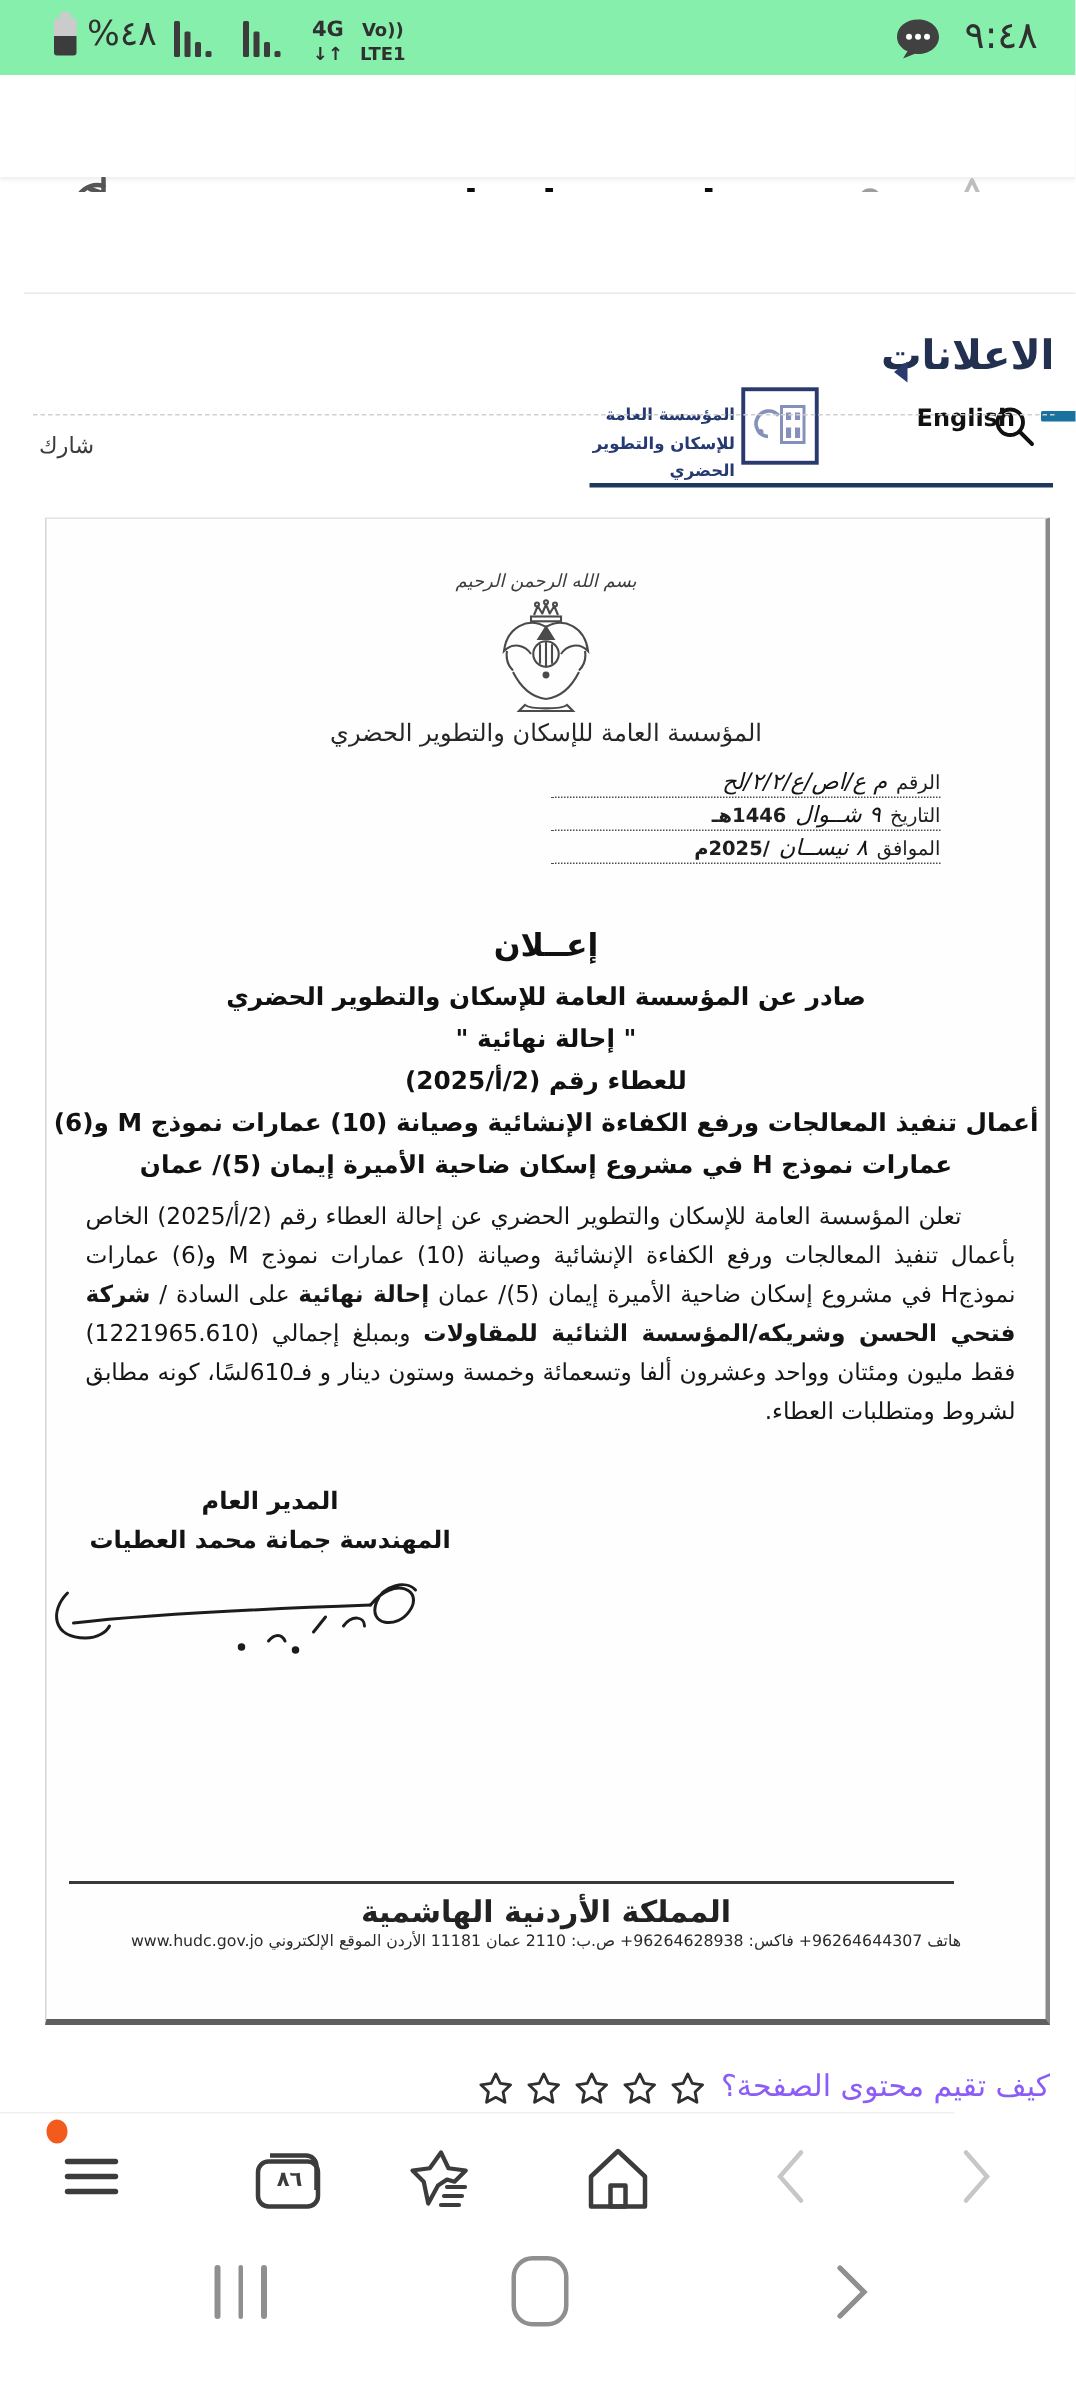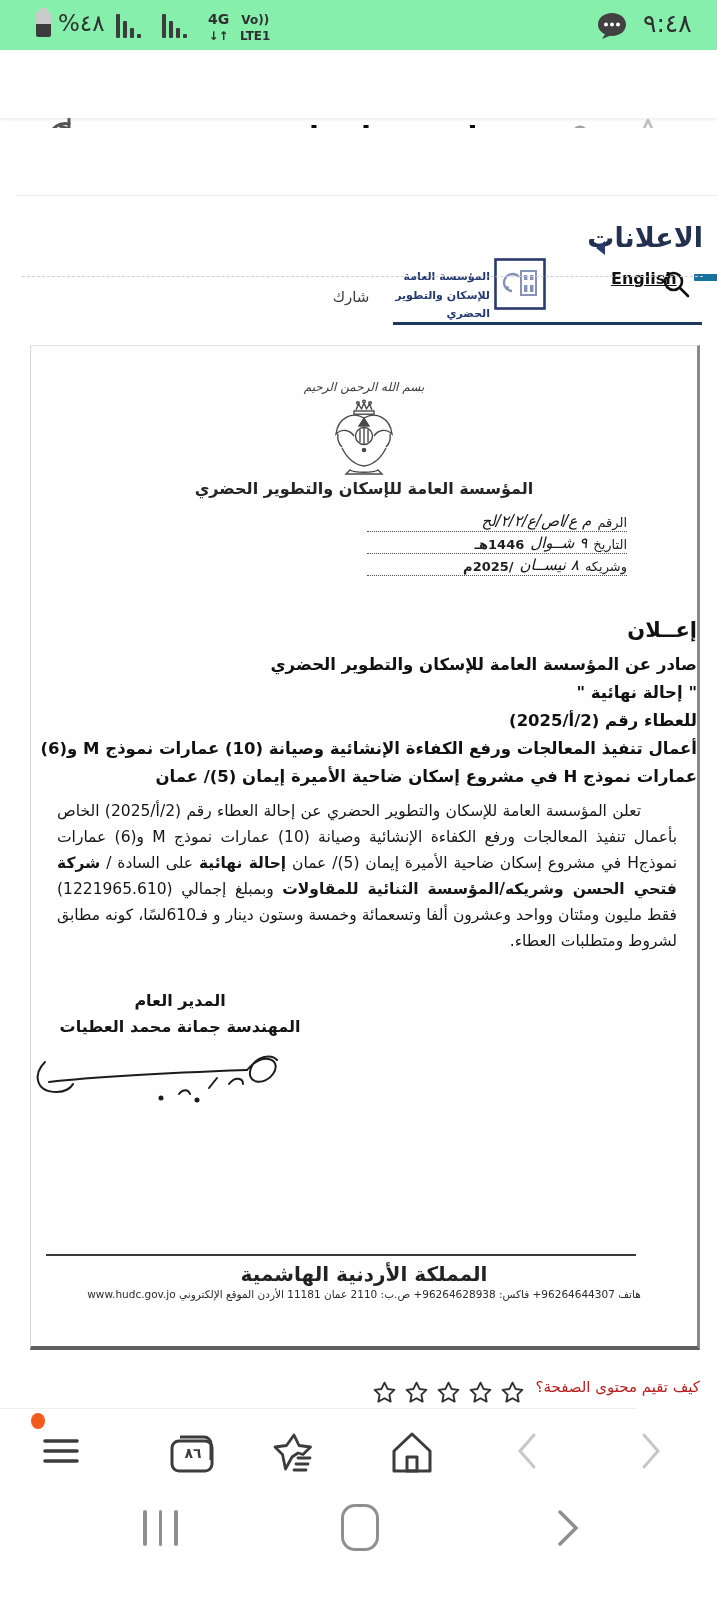--- a/index.html
+++ b/index.html
@@ -24,50 +24,50 @@
   
   .addressbar { position:absolute; top:52px; left:0; width:717px; height:66px; background:#fff;
                 box-shadow:0 2px 3px rgba(0,0,0,0.07); }
   .url { position:absolute; top:68px; left:0; width:717px; text-align:center; font-size:29px; font-weight:bold; color:#0b0b0b; }
 
   
   .siteheader { position:absolute; top:128px; left:16px; width:717px; height:68px; background:#fff; border-bottom:1px solid #e9e9e9; }
   .logo-text { position:absolute; left:378px; top:140px; width:96px; text-align:right; direction:rtl;
                color:#263a72; font-size:11px; font-weight:bold; line-height:1.7; }
   .logo-mark { position:absolute; left:478px; top:130px; }
-  .english { position:absolute; left:595px; top:141px; font-size:16px; font-weight:bold; color:#111;text-decoration:underline; }
+  .english { position:absolute; left:595px; top:141px; font-size:16px; font-weight:bold; color:#111; }
   .searchic { position:absolute; left:645px; top:141px; }
   .menubar-ind { position:absolute; left:678px; top:146px; width:36px; height:7px; background:#19719f; border-radius:1px; }
 
   
   .sec-title { position:absolute; left:0; top:222px; width:703px; text-align:right; direction:rtl;
                font-size:27px; font-weight:600; color:#233150; }
   .tri { position:absolute; left:596px; top:241px; width:0; height:0;
          border-top:7px solid transparent; border-bottom:7px solid transparent; border-right:9px solid #2b3a6e; }
   .dash-div { position:absolute; left:22px; top:276px; width:681px; border-top:1px dashed #cfcfcf; }
-  .share { position:absolute; left:0; top:288px; width:702px; text-align:center; direction:rtl; font-size:15px; color:#3c3c3c; }
+  .share { position:absolute; left:0; top:288px; width:702px; text-align:left; direction:rtl; font-size:15px; color:#3c3c3c;padding-left:26px; }
   .navy-line { position:absolute; left:393px; top:322px; width:309px; height:3px; background:#1d3a5e; }
 
   
   .doc { position:absolute; left:30px; top:345px; width:670px; height:1005px; background:#fefefe;
          border-top:1px solid #e2e2e2; border-left:1px solid #d6d6d6;
          border-right:3px solid #8a8a8a; border-bottom:4px solid #5f5f5f; }
   .doc .bismillah { position:absolute; top:34px; left:0; width:100%; text-align:center;
                     font-size:12px; font-style:italic; color:#3d3d3d; direction:rtl; }
   .doc .emblem { position:absolute; top:52px; left:50%; transform:translateX(-50%); }
   .doc .org-callig { position:absolute; top:133px; left:0; width:100%; text-align:center; direction:rtl;
-                     font-size:16px; font-weight:bold; color:#252525; letter-spacing:0.5px; }
+                     font-size:16px; font-weight:normal; color:#252525; letter-spacing:0.5px; }
   .refblock { position:absolute; top:166px; left:0; width:100%; direction:rtl; padding-right:70px; }
   .refrow { width:260px; margin-bottom:2px; border-bottom:1.5px dotted #4d4d4d; padding-bottom:1px;
             font-size:13px; color:#1e1e1e; display:flex; align-items:flex-end; gap:6px; }
   .refrow .lbl { white-space:nowrap; }
   .hand { font-style:italic; font-size:15px; letter-spacing:1.5px; color:#141414; }
   .refrow .yr { font-size:13px; font-weight:bold; }
 
-  .titles { position:absolute; top:272px; left:0; width:100%; text-align:right; direction:rtl; color:#111; }
+  .titles { position:absolute; top:272px; left:0; width:100%; text-align:center; direction:rtl; color:#111; }
   .titles .t1 { font-size:21px; font-weight:bold; letter-spacing:1px; margin-bottom:9px; }
   .titles .t  { font-size:16.5px; font-weight:bold; line-height:28px; }
 
   .docbody { position:absolute; top:452px; right:20px; left:26px; direction:rtl; text-align:justify;
              font-size:15.5px; line-height:26px; color:#161616; text-indent:36px; }
   .docbody b { font-weight:bold; }
 
   .sigblock { position:absolute; top:642px; left:24px; width:250px; text-align:center; direction:rtl;
               font-size:16px; font-weight:bold; color:#141414; line-height:26px; }
   .sigscribble { position:absolute; top:692px; left:0px; }
@@ -75,21 +75,21 @@
   .docfoot-line { position:absolute; top:908px; left:15px; width:590px; border-top:2px solid #3a3a3a; }
   .kingdom { position:absolute; top:916px; left:0; width:100%; text-align:center; direction:rtl;
              font-size:20px; font-weight:bold; color:#222; }
   .contact { position:absolute; top:942px; left:0; width:100%; text-align:center; direction:rtl;
              font-size:10.5px; color:#2a2a2a; }
 
   
   .rating { position:absolute; top:1378px; left:0; width:700px; display:flex; justify-content:flex-end;
             align-items:flex-start; gap:10px; z-index:1; }
   .rating .stars { display:flex; gap:7px; padding-top:2px; }
-  .rating .prompt { font-size:15px; color:#b91c1c; direction:rtl; white-space:nowrap;text-align:right; }
+  .rating .prompt { font-size:20px; color:#8b5cf6; direction:rtl; white-space:nowrap;text-align:right; }
 
   
   .toolbar { position:absolute; top:1408px; left:0; width:636px; height:88px; background:#fff;
              border-top:1px solid #efefef; z-index:5; }
   .tb-item { position:absolute; top:20px; }
   .orange-dot { position:absolute; left:31px; top:4px; width:14px; height:16px; border-radius:50%; background:#f25b1c; }
   .tabcount { position:absolute; left:11px; top:16px; width:38px; text-align:center;
               font-size:14px; font-weight:bold; color:#3c3c3c; }
 
   
@@ -221,21 +221,21 @@
       <div class="refrow">
         <span class="lbl">الرقم</span>
         <span class="hand">م ع/اص/ع/٢/٢/لح</span>
       </div>
       <div class="refrow">
         <span class="lbl">التاريخ</span>
         <span class="hand">٩ شــوال</span>
         <span class="yr">1446هـ</span>
       </div>
       <div class="refrow">
-        <span class="lbl">وشريكه</span>
+        <span class="lbl">الموافق</span>
         <span class="hand">٨ نيســان</span>
         <span class="yr">/2025م</span>
       </div>
     </div>
 
     <div class="titles">
       <div class="t1">إعــلان</div>
       <div class="t">صادر عن المؤسسة العامة للإسكان والتطوير الحضري</div>
       <div class="t">" إحالة نهائية "</div>
       <div class="t">للعطاء رقم (2/أ/2025)</div>

